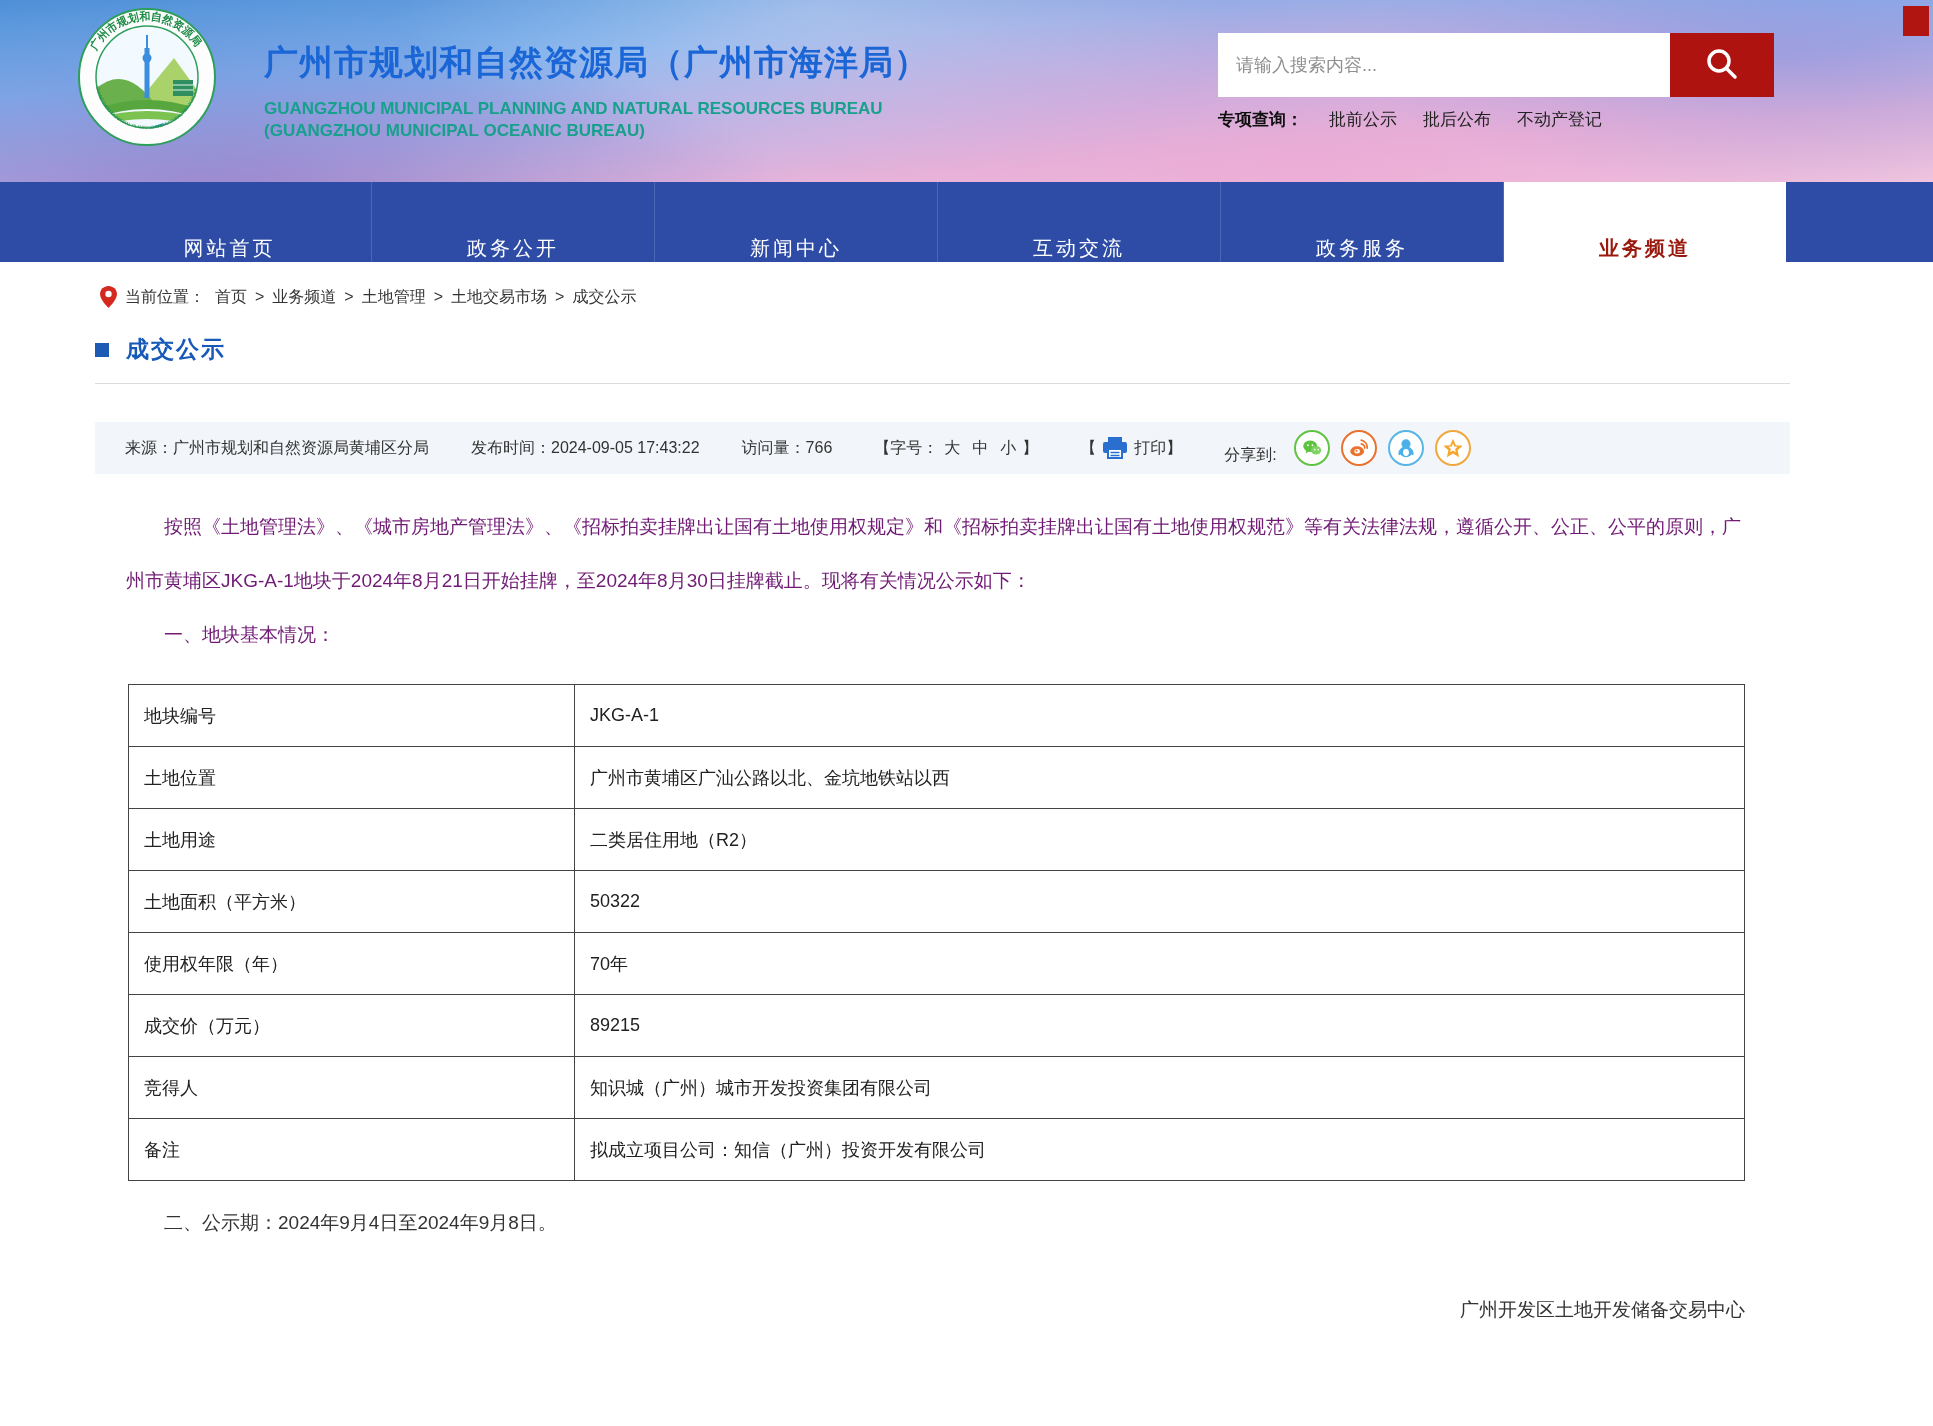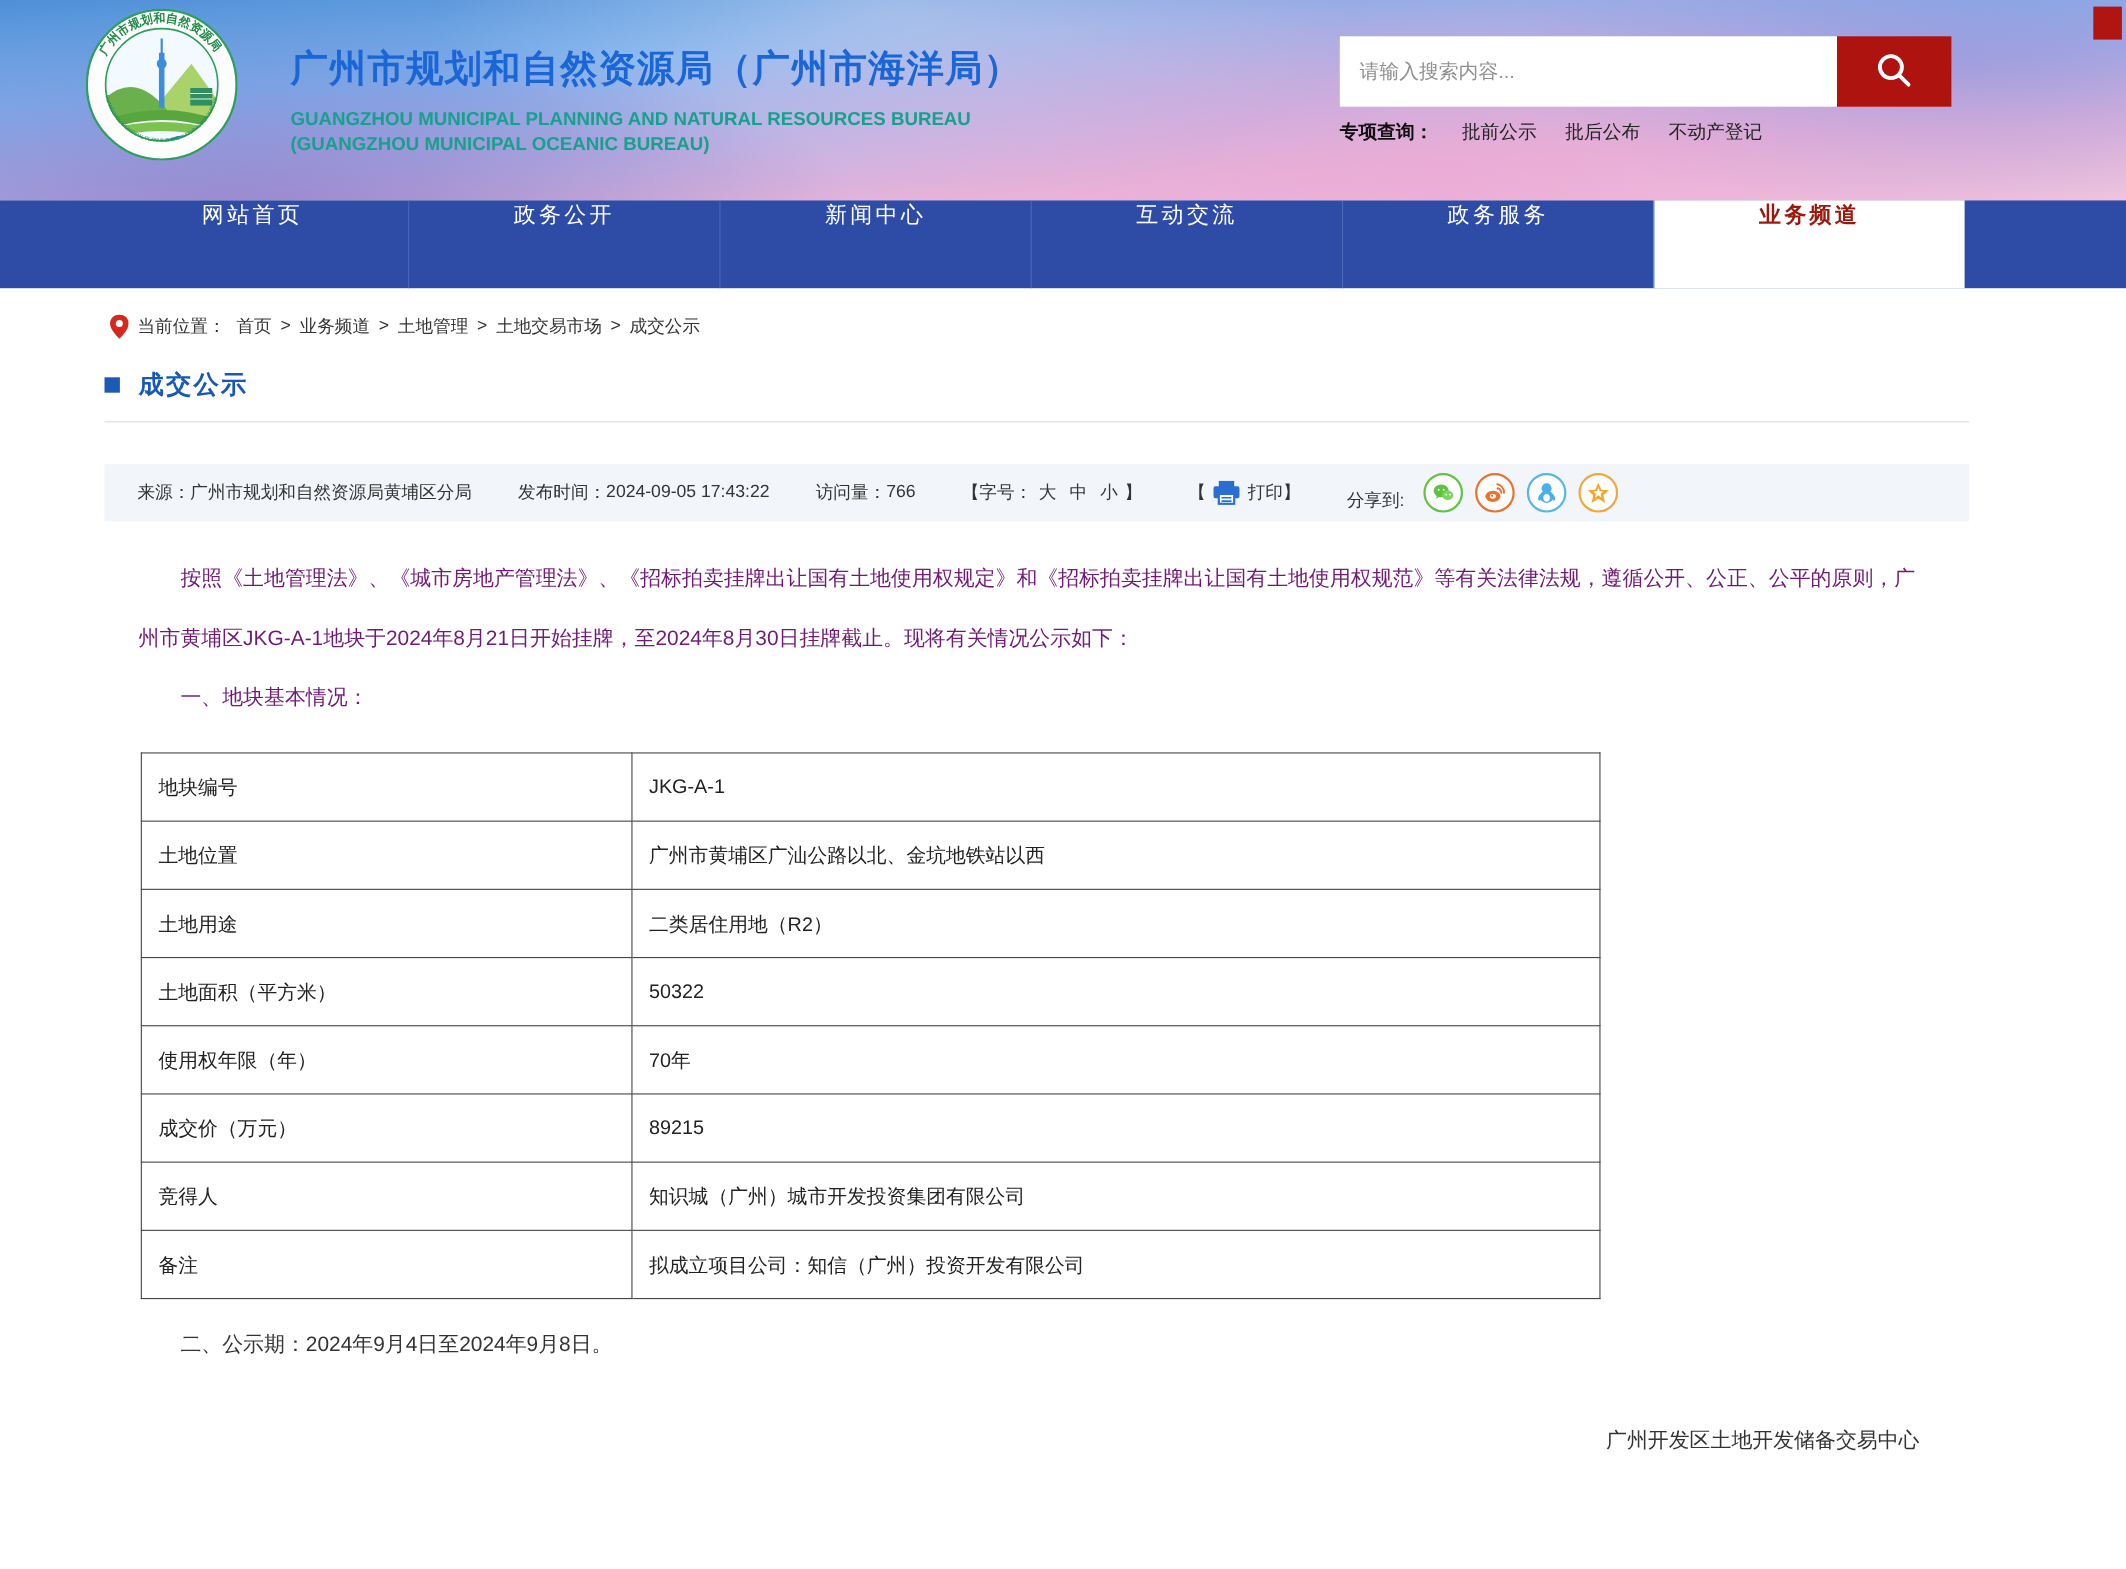--- a/index.html
+++ b/index.html
@@ -31,21 +31,21 @@
   }
   .search input::placeholder { color:#8f8f8f; }
   .search-btn { width:104px; height:64px; background:#ae1310; border:none; display:flex; align-items:center; justify-content:center; cursor:pointer; }
   .special-query { position:absolute; left:1218px; top:108px; display:flex; align-items:center; gap:26px; font-size:17px; }
   .sq-label { font-weight:bold; color:#101010; }
   .special-query a { color:#222; text-decoration:none; cursor:pointer; }
   .corner-red { position:absolute; right:4px; top:6px; width:26px; height:30px; background:#b11512; }
   
   .main-nav { height:80px; background:#2e4ca6; display:flex; padding-left:88px; }
   .nav-item {
-    width:283px; display:flex; align-items:flex-start; justify-content:center;
+    width:283px; display:flex; align-items:flex-end; justify-content:center;
     color:#fff; font-size:20px; letter-spacing:3px; border-left:1px solid #4a67b8; cursor:pointer;
   }
   .nav-item:first-child { border-left:none; }
   .nav-item.active { background:#fff; color:#9a190e; font-weight:bold; }
   
   .breadcrumb { padding:24px 0 0 100px; font-size:16px; color:#333; display:flex; align-items:center; }
   .breadcrumb .pin { margin-right:8px; display:inline-flex; }
   .breadcrumb a { color:#333; text-decoration:none; cursor:pointer; }
   .crumb-sep { margin:0 8px; color:#333; }
   .crumb-label { margin-right:10px; }
@@ -72,21 +72,21 @@
     width:36px; height:36px; border-radius:50%; margin-left:11px;
     display:inline-flex; align-items:center; justify-content:center; cursor:pointer; background:#fff;
   }
   .share-icon.wechat { border:2px solid #62c343; }
   .share-icon.weibo  { border:2px solid #e8722e; }
   .share-icon.qq     { border:2px solid #57b6e6; }
   .share-icon.qzone  { border:2px solid #f0a83c; }
   
   .article-body { margin:26px 0 0 31px; width:1620px; font-size:19px; color:#701a75; }
   .article-body p { margin:0; text-indent:2em; line-height:54px; }
-  .land-table { margin:22px 0 0 33px; width:1327px; border-collapse:collapse; table-layout:fixed;padding-left:28px; }
+  .land-table { margin:22px 0 0 33px; width:1617px; border-collapse:collapse; table-layout:fixed;padding-left:28px; }
   .land-table td { border:1px solid #444; height:62px; padding:0 15px; font-size:18px; color:#222; background:#fff; }
   .land-table td.label-cell { width:446px; }
   .section2 { margin:26px 0 0 31px; font-size:19px; color:#333; text-indent:2em; line-height:32px; }
   .signature { margin-top:56px; text-align:right; padding-right:45px; font-size:19px; color:#333; line-height:30px; }
 </style>
 </head>
 <body>
 
 <header class="site-header">
   <div class="logo">

